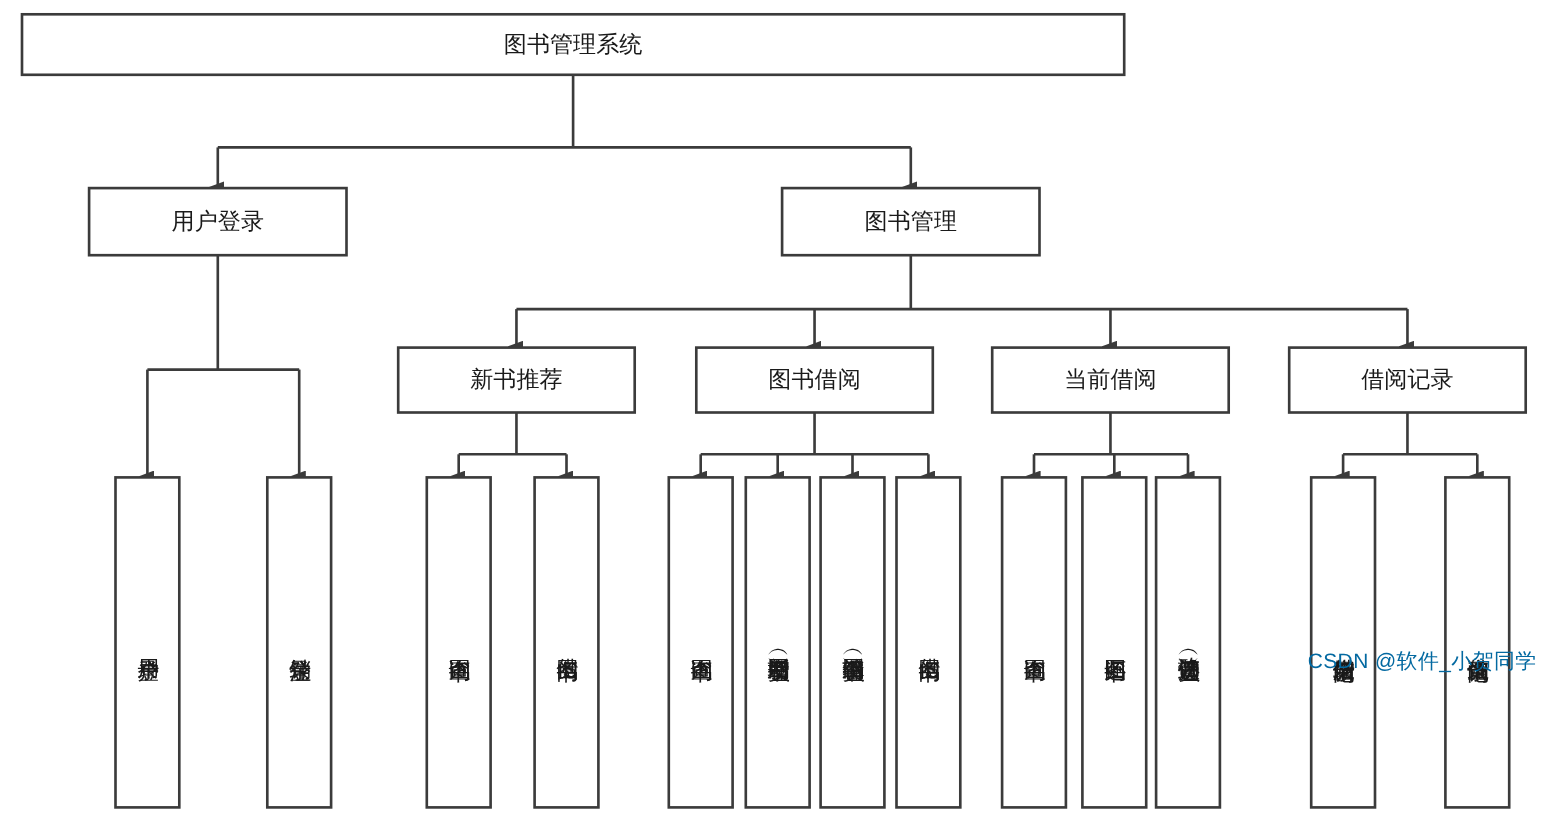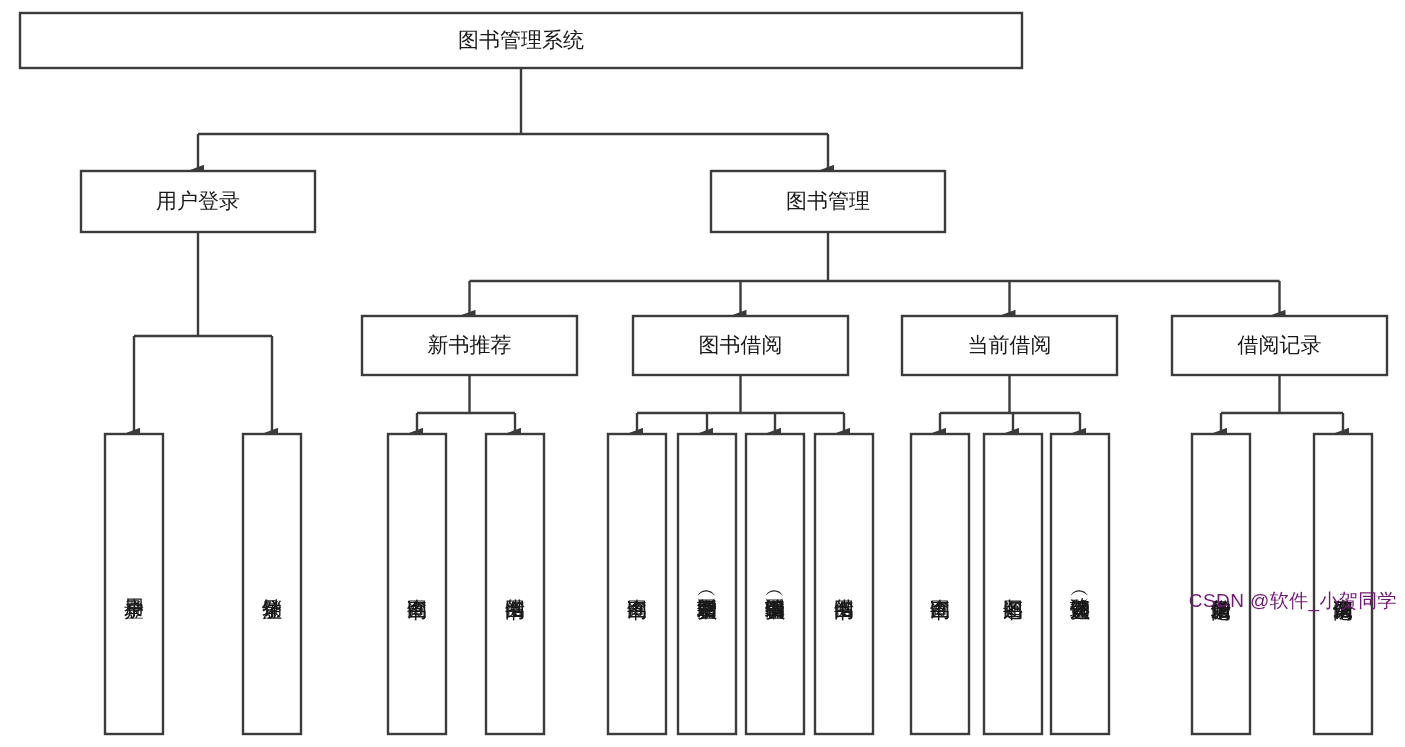--- a/index.html
+++ b/index.html
@@ -63,21 +63,21 @@
     display: block;
     width: 100%;
     height: 100%;
   }
   .watermark {
     position: absolute;
     right: 8px;
     bottom: 6px;
     font-family: "Liberation Sans", "DejaVu Sans", sans-serif;
     font-size: 19px;
-    color: #701a75;
+    color: #0369a1;
     letter-spacing: 0.4px;
     user-select: none;
     white-space: nowrap;
   }
 </style>
 </head>
 <body>
 
 <div id="diagram-root">
   <svg class="flow" viewBox="0 0 1405 747">

